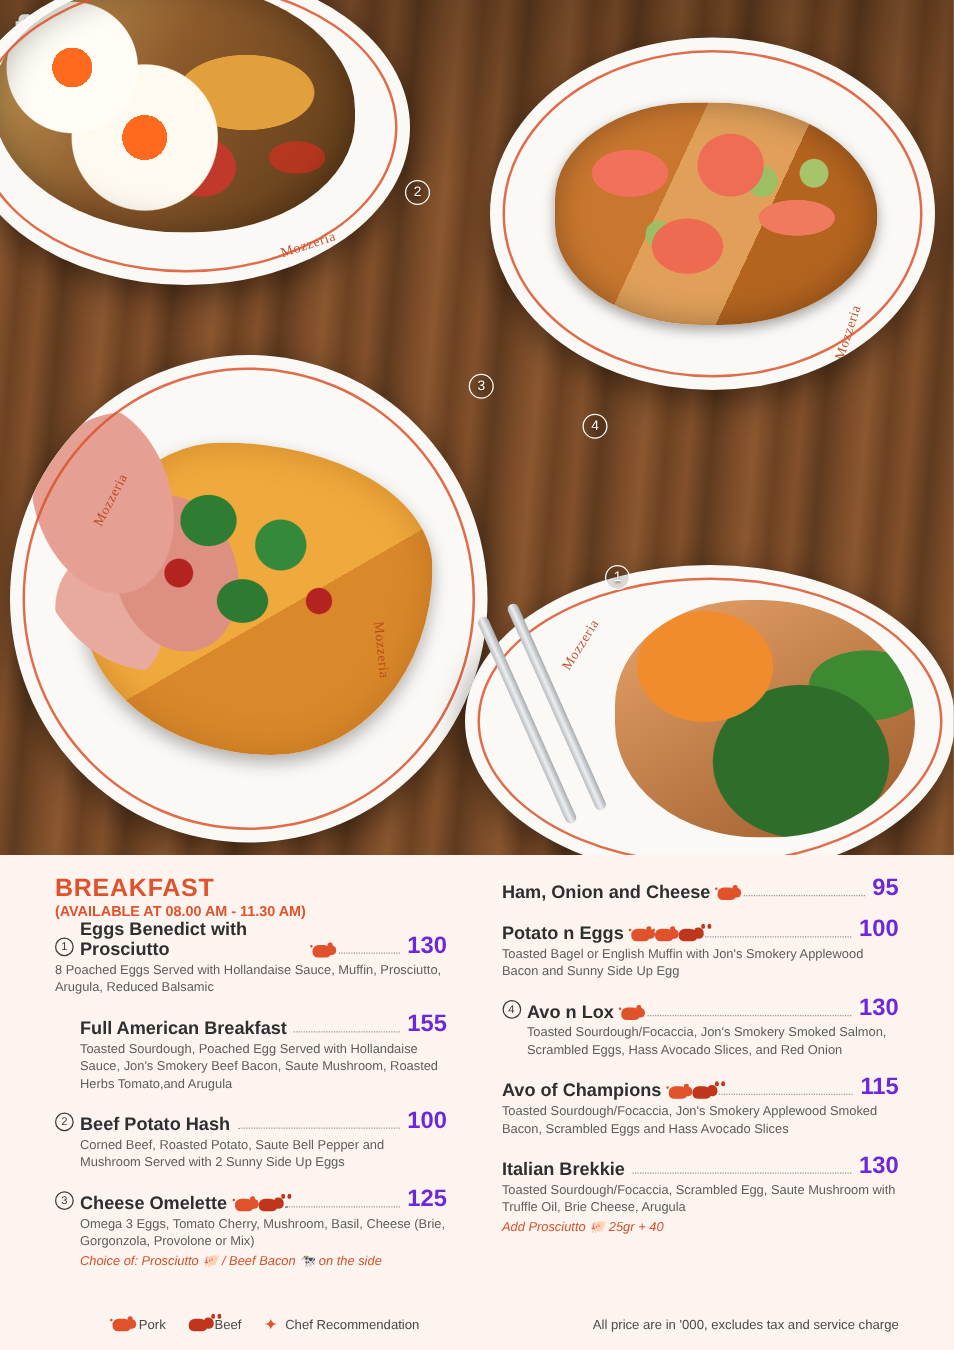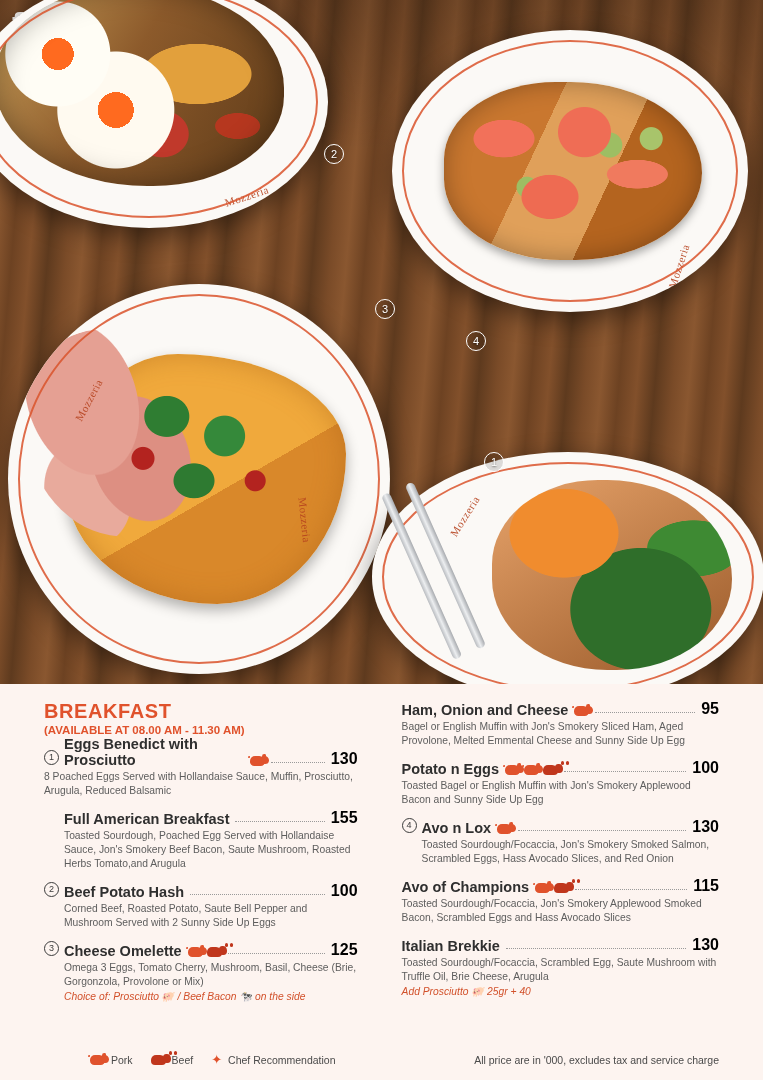--- a/index.html
+++ b/index.html
@@ -206,21 +206,21 @@
   }
   .name.two-line { white-space: normal; line-height: 1.12; }
   .icons { display: flex; gap: 4px; margin-left: 6px; align-items: center; position: relative; top: -2px; }
   .dots {
     flex: 1 1 auto;
     border-bottom: 1.5px dotted #9a9a9a;
     margin: 0 6px 5px 6px;
     min-width: 14px;
   }
   .price {
-    font-size: 16px; color: #000000; font-weight: bold;
+    font-size: 19px; color: #6d28d9; font-weight: bold;
     white-space: nowrap;
   }
   .desc {
     font-size: 10.3px; color: #5d5d5d; line-height: 1.36;
     margin-top: 2px; padding-left: 0;
   }
   .item.numbered .desc, .item.numbered .sub-note { padding-left: 0; }
   .sub-note {
     font-size: 10.3px; color: #d2512b; font-style: italic; margin-top: 1px;
   }
@@ -368,21 +368,20 @@
 
         <div class="item">
           <div class="item-head">
             <div class="name">Ham, Onion and Cheese</div>
             <div class="icons">
               <span class="pig"></span>
             </div>
             <div class="dots"></div>
             <div class="price">95</div>
           </div>
-          <div class="desc">Bagel or English Muffin with Jon's Smokery Sliced Ham, Aged Provolone, Melted Emmental Cheese and Sunny Side Up Egg</div>
         </div>
 
         <div class="item">
           <div class="item-head">
             <div class="name">Potato n Eggs</div>
             <div class="icons">
               <span class="pig"></span>
               <span class="pig"></span>
               <span class="cow"></span>
             </div>

